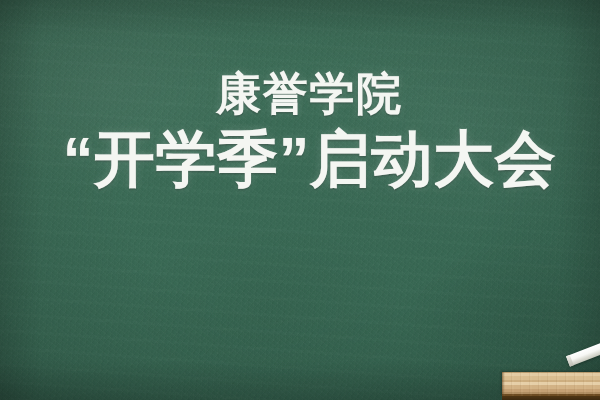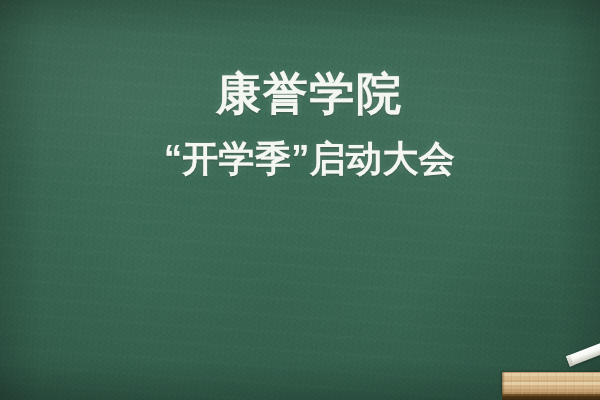--- a/index.html
+++ b/index.html
@@ -108,21 +108,21 @@
   }
 
   #title-line-1 {
     top: 68px;
     font-size: 45px;
     line-height: 52px;
   }
 
   #title-line-2 {
     top: 130px;
-    font-size: 36px;
+    font-size: 61px;
     line-height: 58px;
     letter-spacing: 0.01em;
   }
 
   #subtitle {
     position: absolute;
     left: 0;
     right: 0;
     top: 275px;
     color: #f1f4f0;

